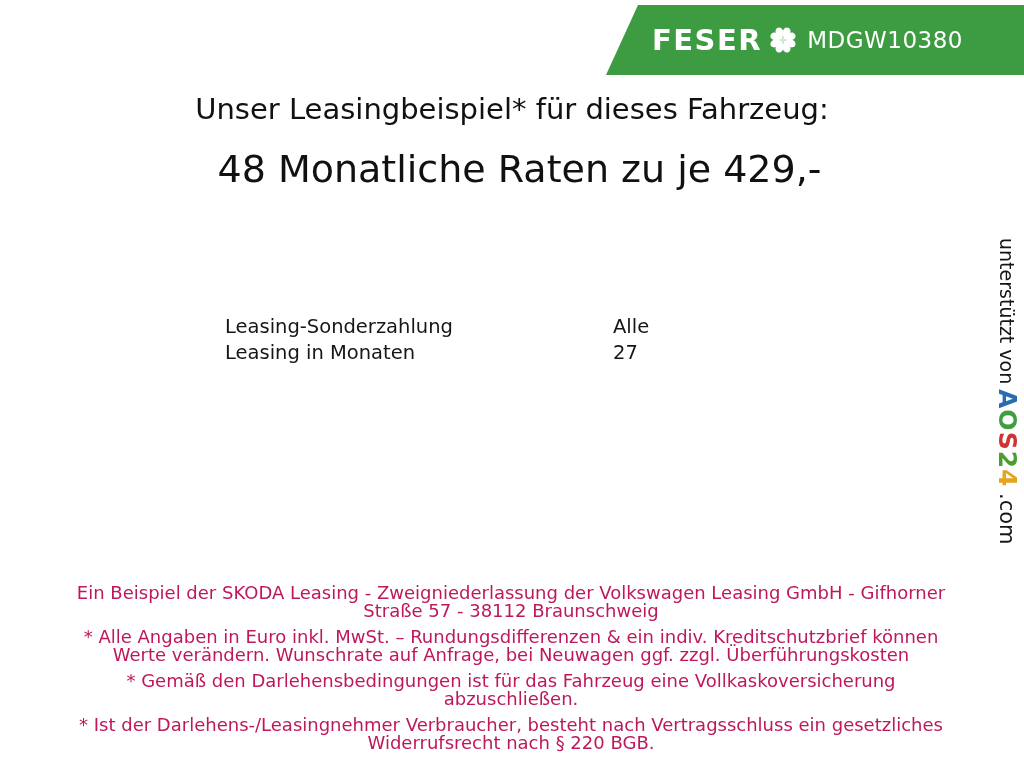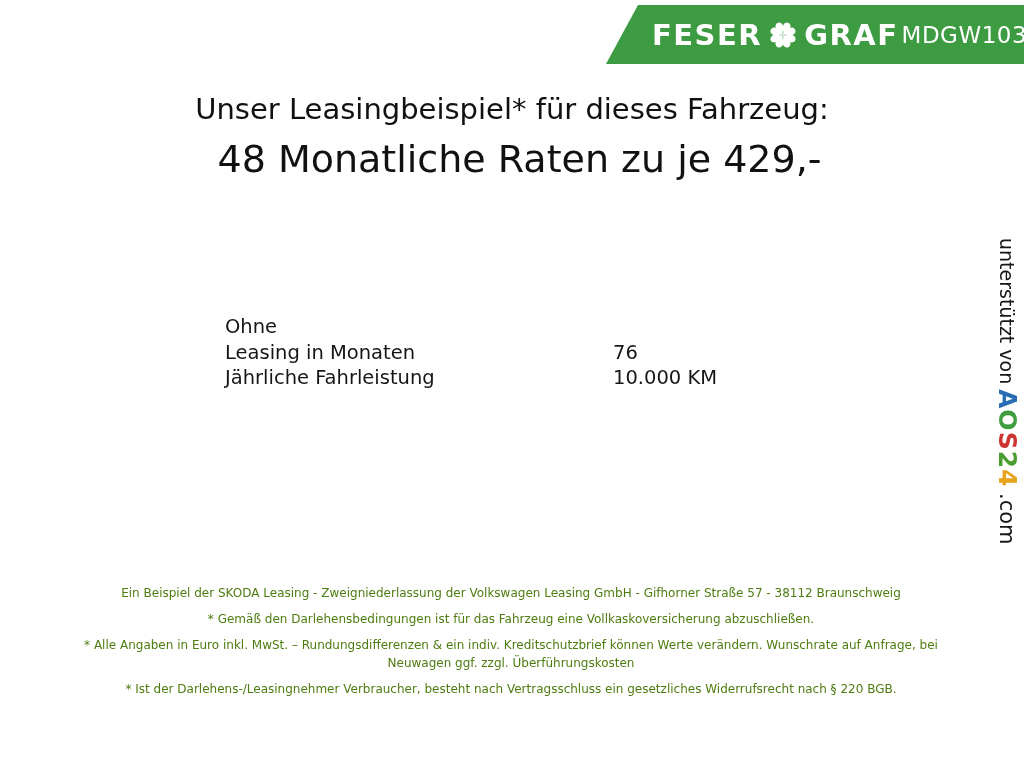--- a/index.html
+++ b/index.html
@@ -3,99 +3,95 @@
 <meta charset="utf-8">
 <style>
   html,body{margin:0;padding:0;}
   body{
     width:1024px;height:768px;position:relative;overflow:hidden;
     background:#ffffff;
     font-family:"DejaVu Sans","Liberation Sans",sans-serif;
   }
   
   .banner{
-    position:absolute;top:5px;left:606px;width:418px;height:59px;
+    position:absolute;top:5px;left:606px;width:418px;height:70px;
     background:#3d9b41;
     clip-path:polygon(32px 0,100% 0,100% 100%,0 100%);
     display:flex;align-items:center;box-sizing:border-box;padding-left:46px;
   }
   .brand{color:#fff;font-weight:bold;font-size:29px;letter-spacing:1.5px;
     display:flex;align-items:center;white-space:nowrap;}
   .clover{margin:0 5px;display:inline-flex;}
   .vehicle-id{color:#fff;font-size:23px;font-weight:normal;letter-spacing:.5px;margin-left:3px;white-space:nowrap;}
   
   .title{position:absolute;top:92px;left:0;width:1024px;text-align:center;color:#111;}
   .title-line1{font-size:29px;line-height:34px;}
-  .title-line2{font-size:38px;line-height:44px;margin-top:11px;padding-left:15px;}
+  .title-line2{font-size:38px;line-height:44px;margin-top:21px;padding-left:15px;}
   
   .details{position:absolute;top:314px;left:225px;font-size:19.5px;line-height:25.5px;color:#161616;}
   .details .row{display:flex;}
   .details .label{width:388px;}
   
   .vertical{
     position:absolute;top:238px;right:4px;
     writing-mode:vertical-rl;white-space:nowrap;line-height:1;
   }
   .vert-prefix{font-size:19px;color:#161616;}
   .aos-logo{font-size:25px;font-weight:bold;margin-block-start:12px;letter-spacing:1px;}
   .l-a{color:#2a6cb3;}
   .l-o{color:#3f9e3f;}
   .l-s{color:#cf3434;}
   .l-2{color:#4a9e2f;}
   .l-4{color:#e7a31c;}
   .vert-suffix{font-size:21px;color:#161616;margin-block-start:4px;}
   
   .footer{position:absolute;left:58px;right:60px;top:584px;text-align:center;
-    font-size:12px;line-height:18px;color:#4d7c0f;}
+    font-size:18px;line-height:18px;color:#be185d;}
   .footer p{margin:0 0 8px 0;}
 </style>
 </head>
 <body>
 
 <div class="banner">
   <span class="brand">
     <span>FESER</span>
     <span class="clover">
       <svg width="32" height="32" viewBox="-20 -20 40 40" aria-hidden="true">
         <g fill="#ffffff" transform="rotate(45)">
           <path transform="rotate(0) translate(0,-12)" d="M0 12 C -2 8, -9 6, -9 1 C -9 -3, -5.5 -4.5, -3 -3.5 C -1.5 -3, -0.5 -2, 0 -0.5 C 0.5 -2, 1.5 -3, 3 -3.5 C 5.5 -4.5, 9 -3, 9 1 C 9 6, 2 8, 0 12 Z"></path>
           <path transform="rotate(90) translate(0,-12)" d="M0 12 C -2 8, -9 6, -9 1 C -9 -3, -5.5 -4.5, -3 -3.5 C -1.5 -3, -0.5 -2, 0 -0.5 C 0.5 -2, 1.5 -3, 3 -3.5 C 5.5 -4.5, 9 -3, 9 1 C 9 6, 2 8, 0 12 Z"></path>
           <path transform="rotate(180) translate(0,-12)" d="M0 12 C -2 8, -9 6, -9 1 C -9 -3, -5.5 -4.5, -3 -3.5 C -1.5 -3, -0.5 -2, 0 -0.5 C 0.5 -2, 1.5 -3, 3 -3.5 C 5.5 -4.5, 9 -3, 9 1 C 9 6, 2 8, 0 12 Z"></path>
           <path transform="rotate(270) translate(0,-12)" d="M0 12 C -2 8, -9 6, -9 1 C -9 -3, -5.5 -4.5, -3 -3.5 C -1.5 -3, -0.5 -2, 0 -0.5 C 0.5 -2, 1.5 -3, 3 -3.5 C 5.5 -4.5, 9 -3, 9 1 C 9 6, 2 8, 0 12 Z"></path>
         </g>
       </svg>
     </span>
-    <span>GRAF</span>
   </span>
   <span class="vehicle-id">MDGW10380</span>
 </div>
 
 <div class="title">
   <div class="title-line1">Unser Leasingbeispiel* für dieses Fahrzeug:</div>
   <div class="title-line2">48 Monatliche Raten zu je 429,-</div>
 </div>
 
 <div class="details">
   <div class="row">
-    <span class="value">Ohne</span>
+    <span class="label">Leasing-Sonderzahlung</span>
+    <span class="value">Alle</span>
   </div>
   <div class="row">
     <span class="label">Leasing in Monaten</span>
-    <span class="value">76</span>
-  </div>
-  <div class="row">
-    <span class="label">Jährliche Fahrleistung</span>
-    <span class="value">10.000 KM</span>
+    <span class="value">27</span>
   </div>
 </div>
 
 <div class="vertical">
   <span class="vert-prefix">unterstützt von</span>
   <span class="aos-logo"><span class="l-a">A</span><span class="l-o">O</span><span class="l-s">S</span><span class="l-2">2</span><span class="l-4">4</span></span>
   <span class="vert-suffix">.com</span>
 </div>
 
 <div class="footer">
   <p>Ein Beispiel der SKODA Leasing - Zweigniederlassung der Volkswagen Leasing GmbH - Gifhorner Straße 57 - 38112 Braunschweig</p>
+  <p>* Alle Angaben in Euro inkl. MwSt. – Rundungsdifferenzen &amp; ein indiv. Kreditschutzbrief können Werte verändern. Wunschrate auf Anfrage, bei Neuwagen ggf. zzgl. Überführungskosten</p>
   <p>* Gemäß den Darlehensbedingungen ist für das Fahrzeug eine Vollkaskoversicherung abzuschließen.</p>
-  <p>* Alle Angaben in Euro inkl. MwSt. – Rundungsdifferenzen &amp; ein indiv. Kreditschutzbrief können Werte verändern. Wunschrate auf Anfrage, bei Neuwagen ggf. zzgl. Überführungskosten</p>
   <p>* Ist der Darlehens-/Leasingnehmer Verbraucher, besteht nach Vertragsschluss ein gesetzliches Widerrufsrecht nach § 220 BGB.</p>
 </div>
 
 </body></html>

